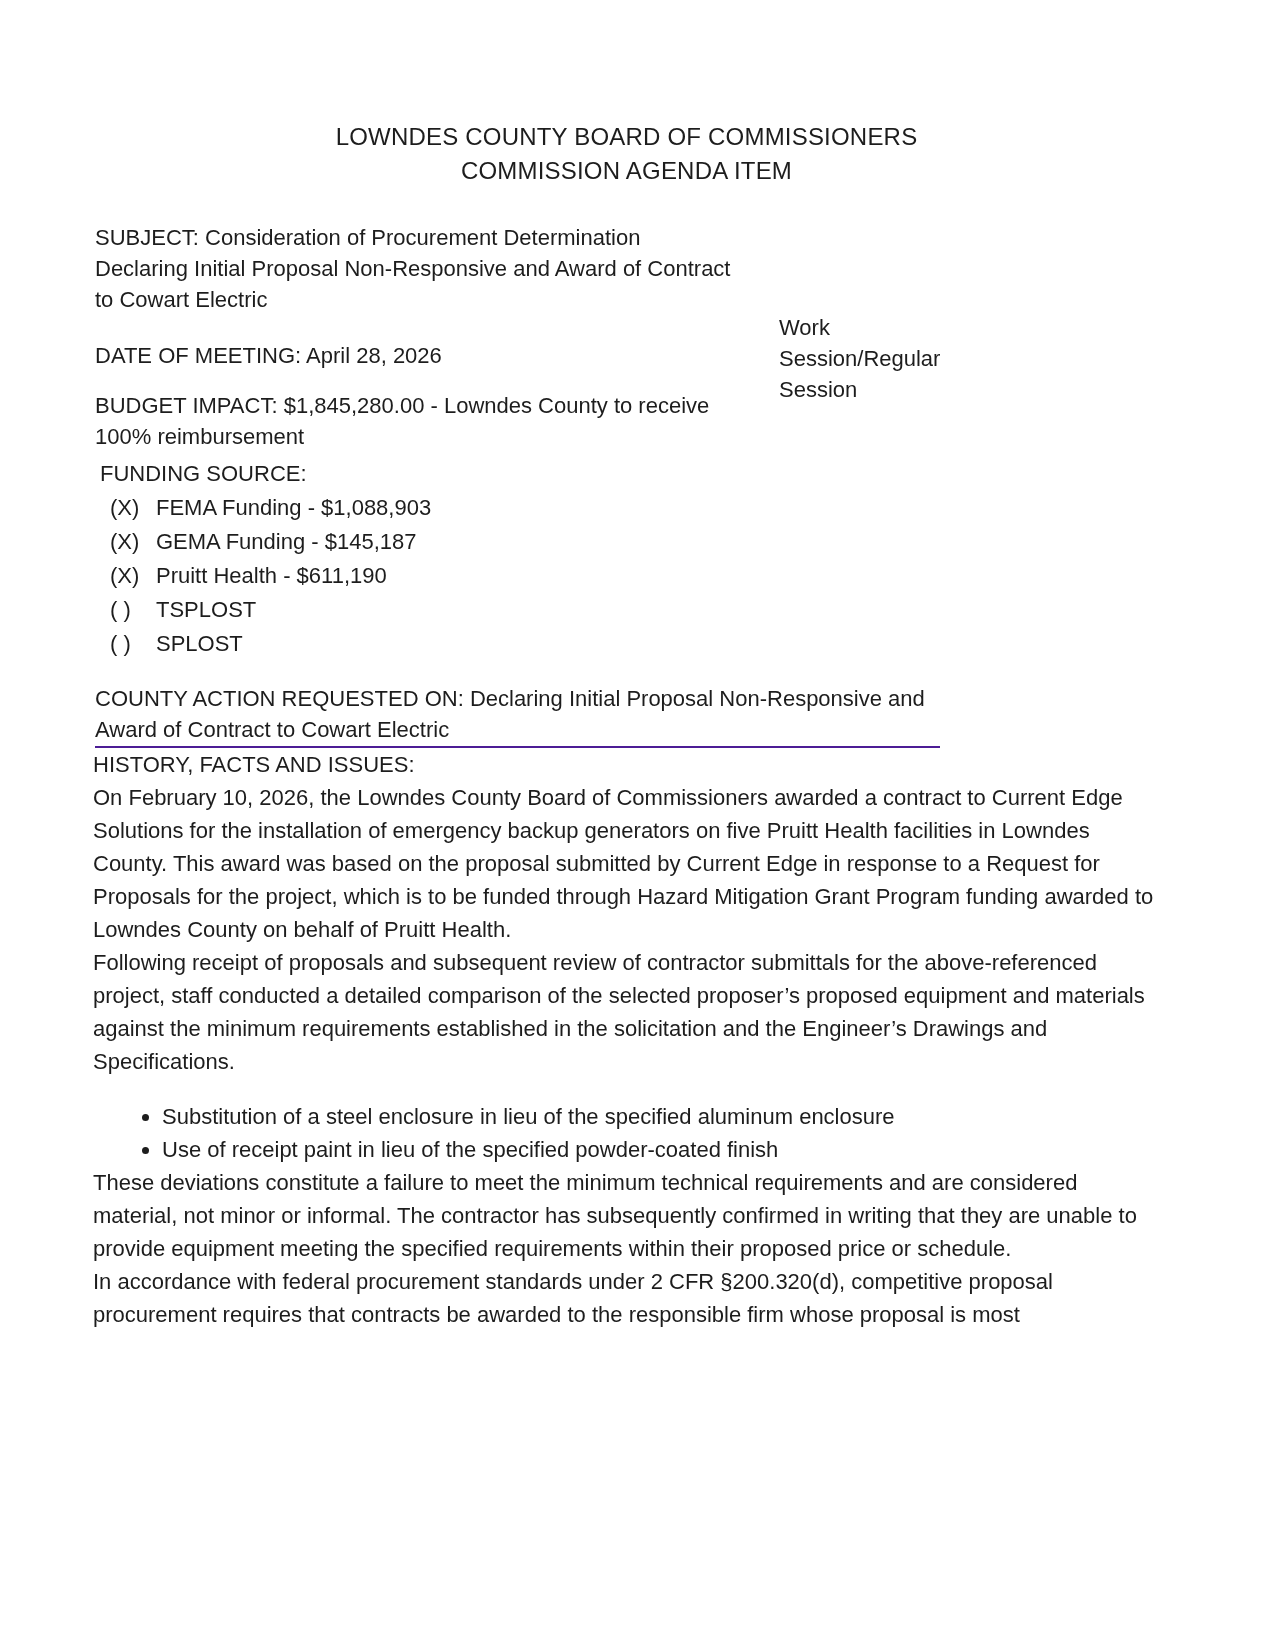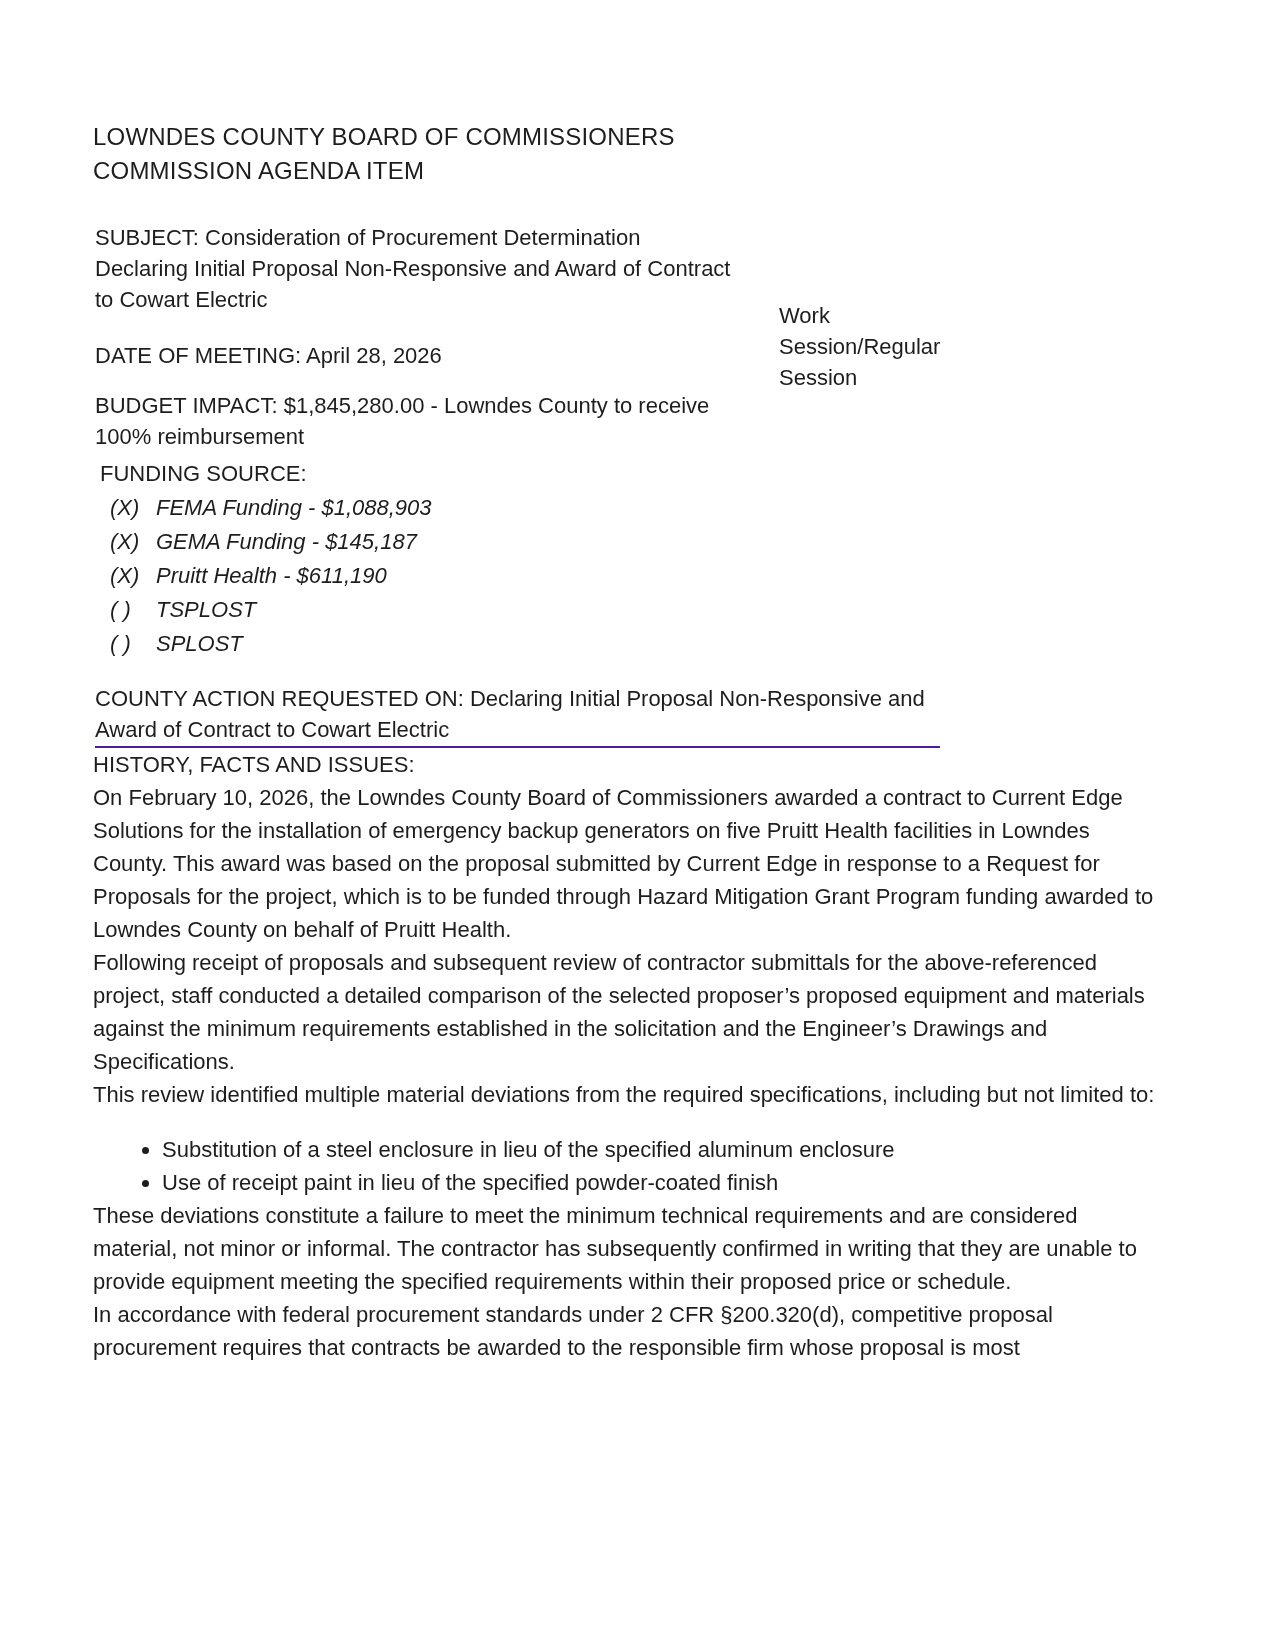--- a/index.html
+++ b/index.html
@@ -16,50 +16,50 @@
     color: #1d1d1d;
     font-family: "Liberation Sans", "DejaVu Sans", sans-serif;
     font-size: 22px;
     line-height: 31px;
     box-sizing: border-box;
     padding: 120px 115px 0 93px;
     overflow: hidden;
   }
   .doc-title {
     margin: 0;
+    text-align: center;
     font-size: 24px;
     line-height: 34px;
     font-weight: 400;
     letter-spacing: 0.2px;
   }
   .subject {
     width: 640px;
     margin: 34px 0 16px 2px;
   }
   .label {  }
   .session {
     position: absolute;
     left: 779px;
-    top: 300px;
+    top: 312px;
     width: 172px;
     line-height: 31px;
   }
   .date-line {
     margin: 25px 0 0 2px;
   }
   .budget {
     width: 645px;
     margin: 19px 0 0 2px;
   }
   .funding-heading {
     margin: 6px 0 0 7px;
   }
   .fund-list {
     margin: 2px 0 0 17px;
-    font-style: italic;
   }
   .fund-row {
     line-height: 34px;
     white-space: nowrap;
   }
   .fund-mark {
     display: inline-block;
     width: 46px;
   }
   .county-action {
@@ -147,21 +147,20 @@
   </div>
 
   <div class="history">
 
     <p class="history-heading">HISTORY, FACTS AND ISSUES:</p>
 
     <p class="p1">On February 10, 2026, the Lowndes County Board of Commissioners awarded a contract to Current Edge Solutions for the installation of emergency backup generators on five Pruitt Health facilities in Lowndes County. This award was based on the proposal submitted by Current Edge in response to a Request for Proposals for the project, which is to be funded through Hazard Mitigation Grant Program funding awarded to Lowndes County on behalf of Pruitt Health.</p>
 
     <p class="p2">Following receipt of proposals and subsequent review of contractor submittals for the above-referenced project, staff conducted a detailed comparison of the selected proposer’s proposed equipment and materials against the minimum requirements established in the solicitation and the Engineer’s Drawings and Specifications.</p>
 
-    <p class="p3">This review identified multiple material deviations from the required specifications, including but not limited to:</p>
 
     <ul class="bullets">
       <li>Substitution of a steel enclosure in lieu of the specified aluminum enclosure</li>
       <li>Use of receipt paint in lieu of the specified powder-coated finish</li>
     </ul>
 
     <p class="p4">These deviations constitute a failure to meet the minimum technical requirements and are considered material, not minor or informal. The contractor has subsequently confirmed in writing that they are unable to provide equipment meeting the specified requirements within their proposed price or schedule.</p>
 
     <p class="p5">In accordance with federal procurement standards under 2 CFR §200.320(d), competitive proposal procurement requires that contracts be awarded to the responsible firm whose proposal is most</p>
 

